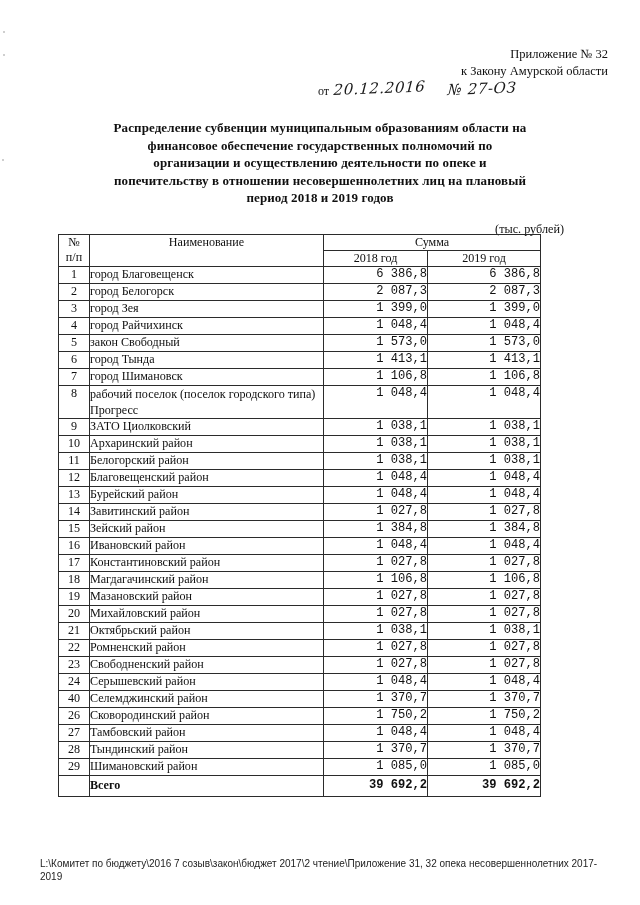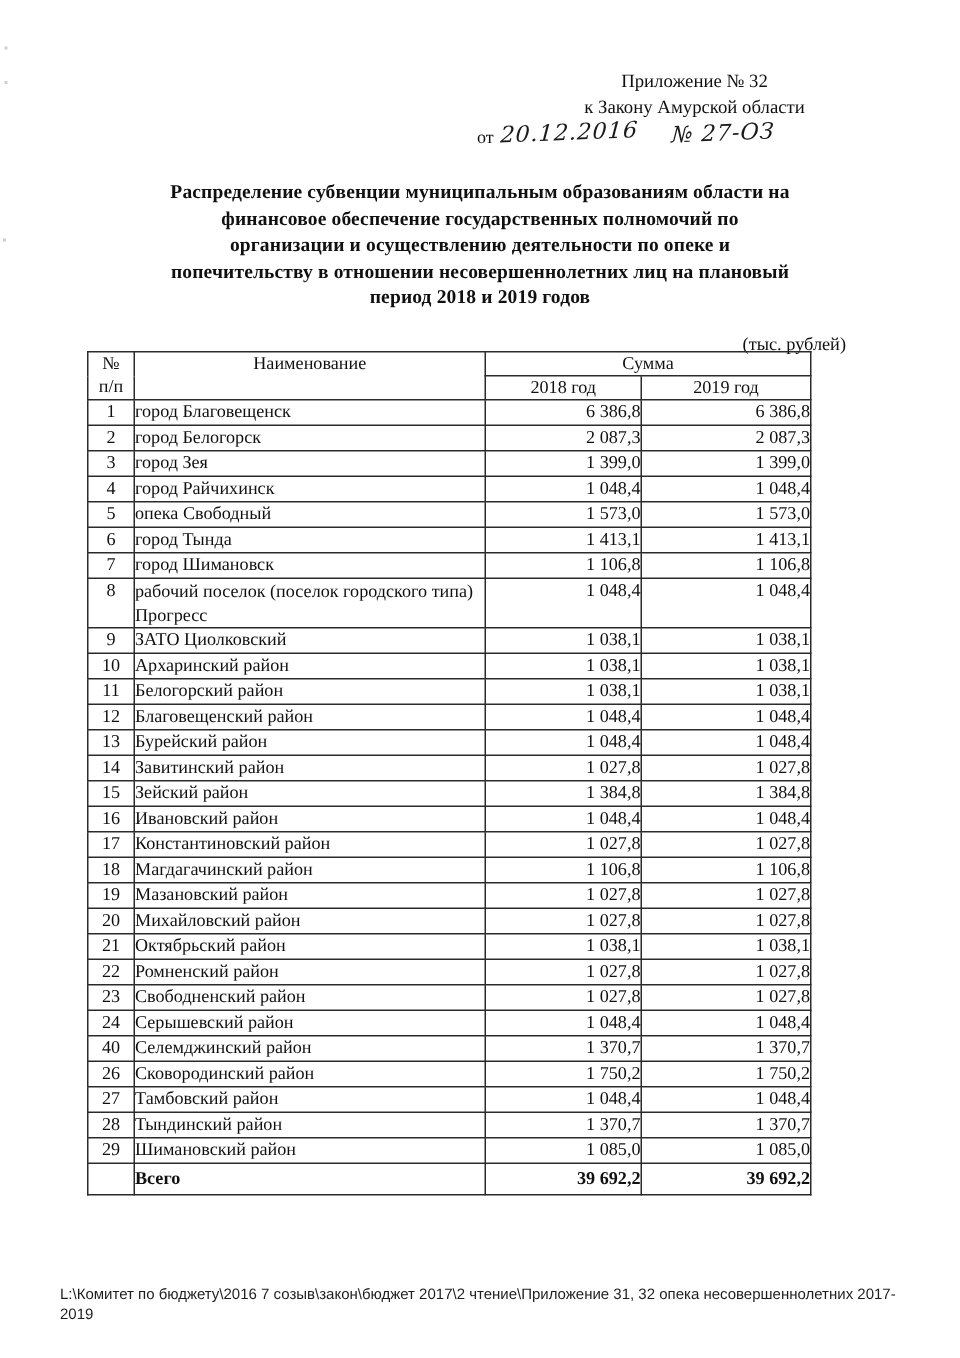--- a/index.html
+++ b/index.html
@@ -23,21 +23,21 @@
   }
 
   
   .appendix {
     position: absolute;
     left: 318px;
     top: 46px;
     width: 290px;
     font-size: 12.5px;
     line-height: 17px;
-    text-align: center;
+    text-align: right;
   }
   .appendix-line {
     white-space: nowrap;
   }
   .date-row {
     display: flex;
     align-items: baseline;
     gap: 4px;
     margin-top: 2px;
   }
@@ -128,20 +128,21 @@
     text-align: left;
     padding: 1px 3px 0 5px;
   }
   .c-name.wrap {
     line-height: 16px;
   }
   .c-val {
     text-align: right;
     padding: 1px 5px 0 3px;
     white-space: nowrap;
+    font-family: Liberation Mono, monospace;
   }
   tr.total td {
     font-weight: bold;
     height: 18px;
   }
   tr.total .c-name { padding-top: 2px; margin-top: 44px; }
   tr.total .c-val { padding-top: 2px; }
 
   
   .footer {
@@ -230,21 +231,21 @@
             <td class="c-val">1 399,0</td>
           </tr>
           <tr>
             <td class="c-num">4</td>
             <td class="c-name">город Райчихинск</td>
             <td class="c-val">1 048,4</td>
             <td class="c-val">1 048,4</td>
           </tr>
           <tr>
             <td class="c-num">5</td>
-            <td class="c-name">опека Свободный</td>
+            <td class="c-name">закон Свободный</td>
             <td class="c-val">1 573,0</td>
             <td class="c-val">1 573,0</td>
           </tr>
           <tr>
             <td class="c-num">6</td>
             <td class="c-name">город Тында</td>
             <td class="c-val">1 413,1</td>
             <td class="c-val">1 413,1</td>
           </tr>
           <tr>

